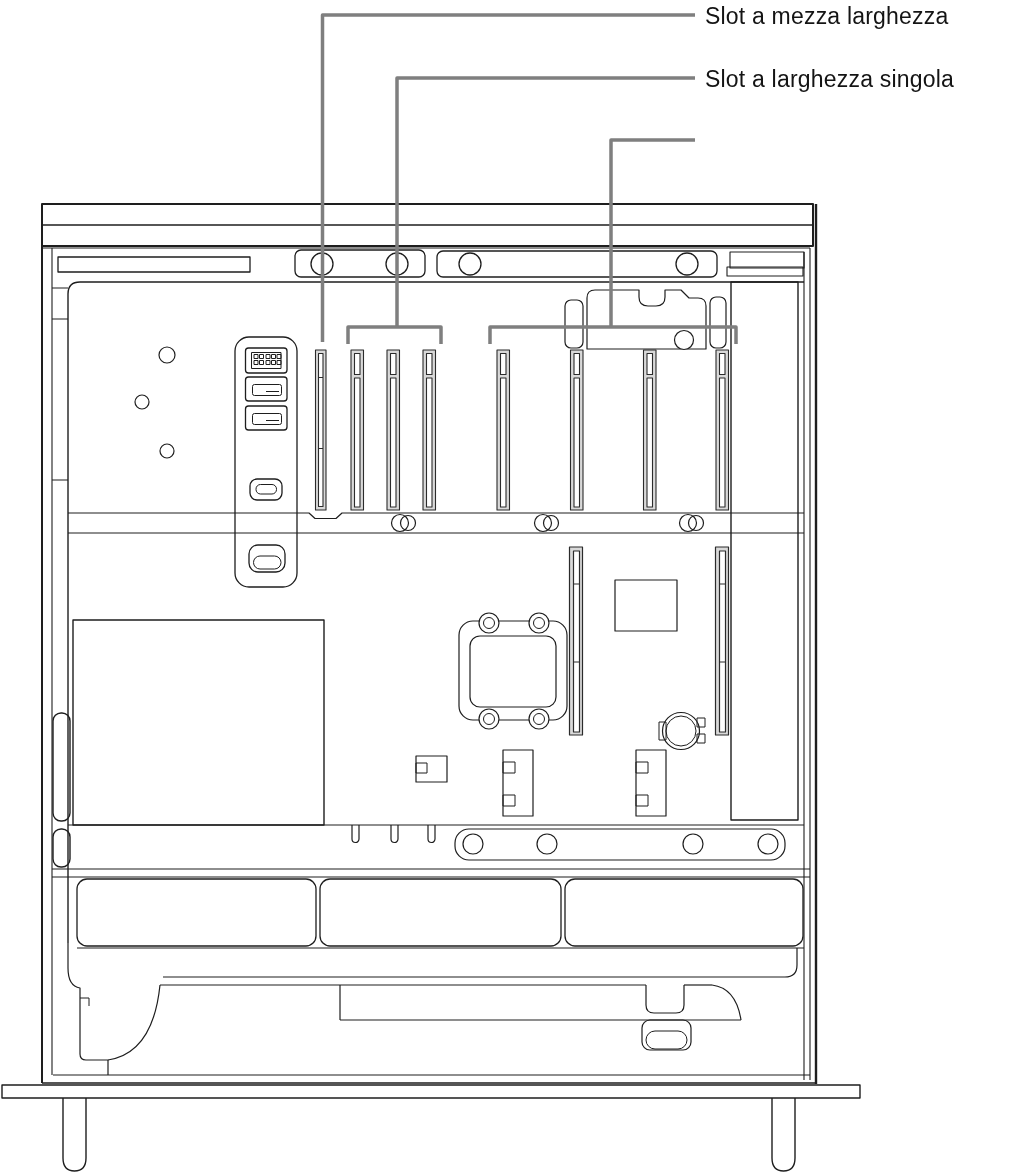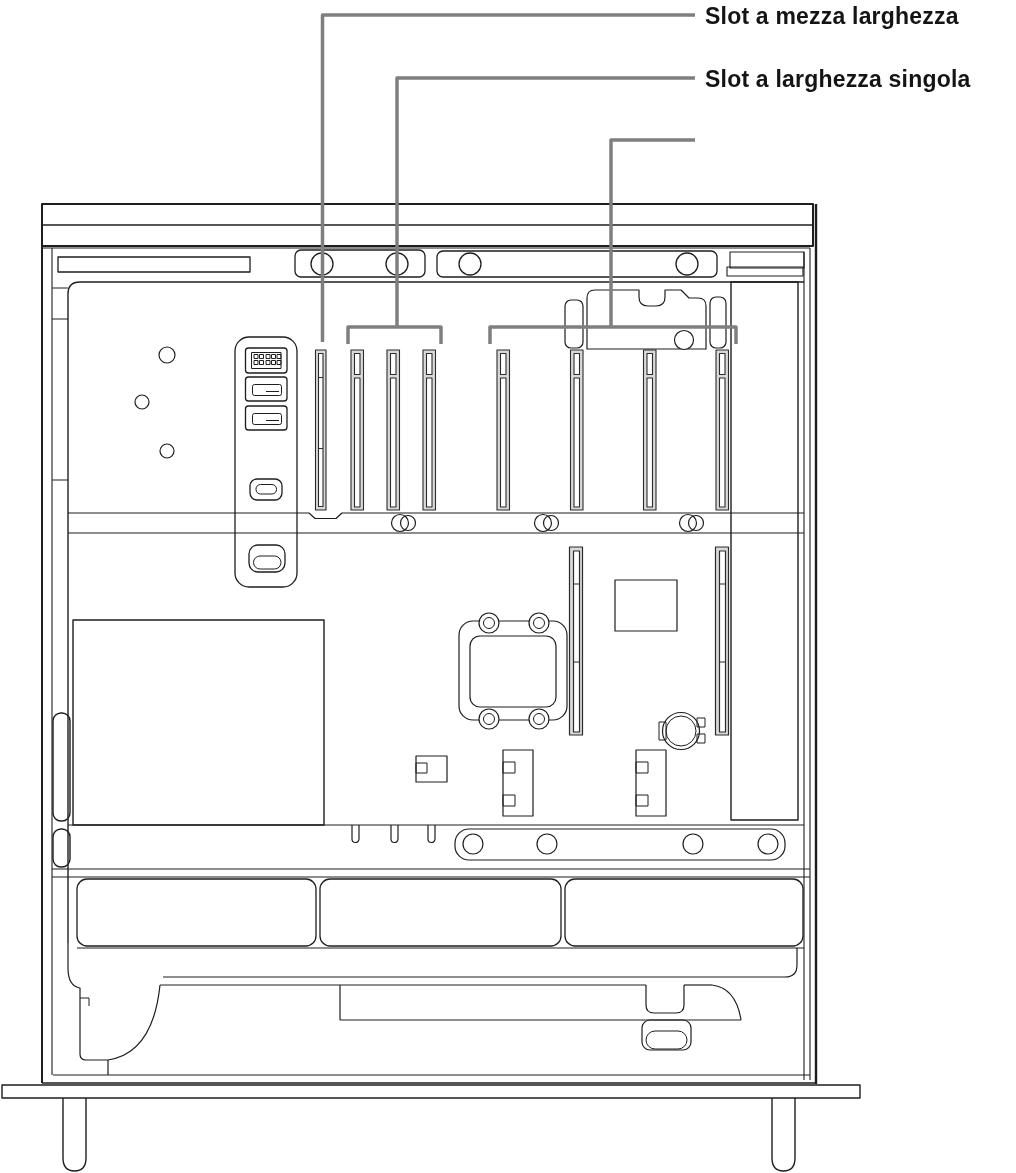--- a/index.html
+++ b/index.html
@@ -3,21 +3,21 @@
 <meta charset="utf-8">
 <style>
   html,body{margin:0;padding:0;background:#fff;}
   #stage{
     position:relative;width:1016px;height:1173px;background:#ffffff;
     font-family:"Liberation Sans", sans-serif;overflow:hidden;
   }
   #lineart{position:absolute;left:0;top:0;}
   .diagram-label{
     position:absolute;left:705px;font-size:23px;line-height:26px;
-    color:#141414;white-space:nowrap;letter-spacing:0.2px;font-weight:bold;
+    color:#141414;white-space:nowrap;letter-spacing:0.2px;
   }
   #label-half{top:3px;}
   #label-single{top:66px;text-align:center;}
   #label-double{top:128px;}
 </style>
 </head>
 <body>
 
 <div id="stage">
 

